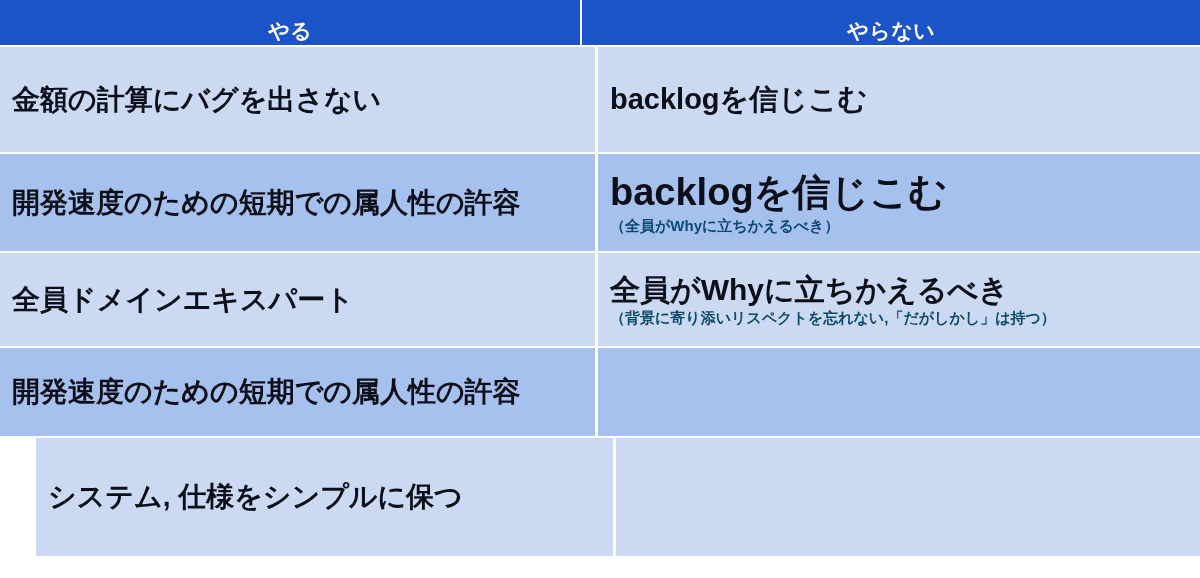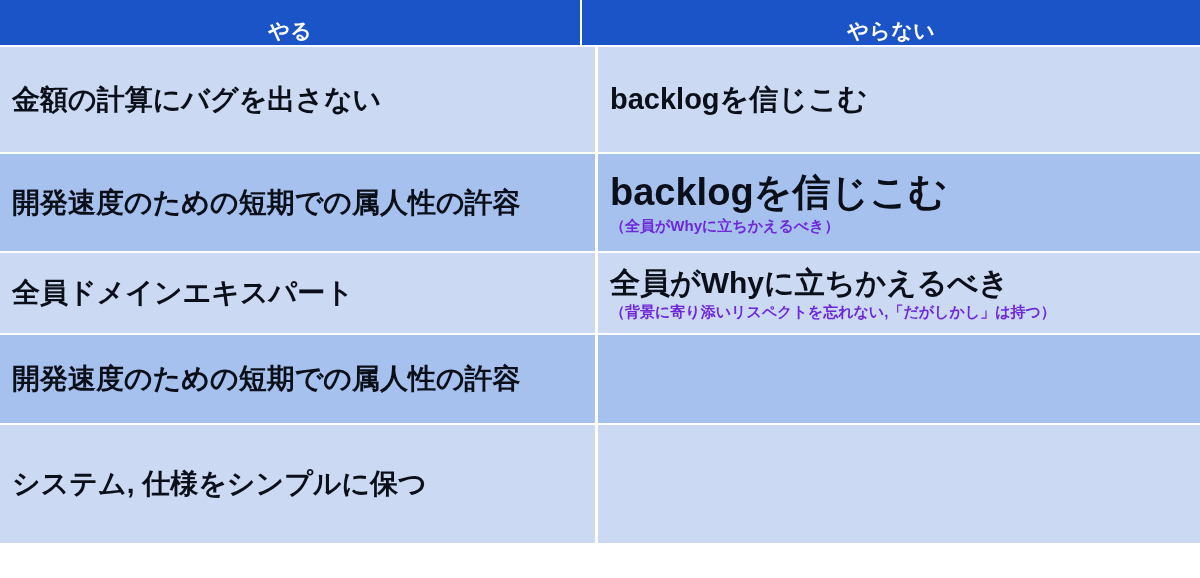--- a/index.html
+++ b/index.html
@@ -74,33 +74,33 @@
     padding: 0 0 0 12px;
   }
 
   .main-text {
     color: #0b0f19;
     font-weight: 700;
     line-height: 1.18;
     white-space: nowrap;
   }
   .sub-text {
-    color: #6d28d9;
+    color: #0c4a6e;
     font-weight: 700;
     line-height: 1.2;
     margin-top: 2px;
     white-space: nowrap;
   }
 
   
   .r1 { height: 107px; }
   .r2 { height: 99px; }
-  .r3 { height: 82px; }
+  .r3 { height: 95px; }
   .r4 { height: 90px; }
-  .r5 { height: 120px; }
+  .r5 { height: 120px; padding-left: 36px; }
 
   .r1 .left  .main-text { font-size: 28px; }
   .r1 .right .main-text { font-size: 29px; }
 
   .r2 .left  .main-text { font-size: 28px; }
   .r2 .right .main-text { font-size: 38px; }
   .r2 .right .sub-text  { font-size: 15px; }
 
   .r3 .left  .main-text { font-size: 28px; }
   .r3 .right .main-text { font-size: 30px; }

